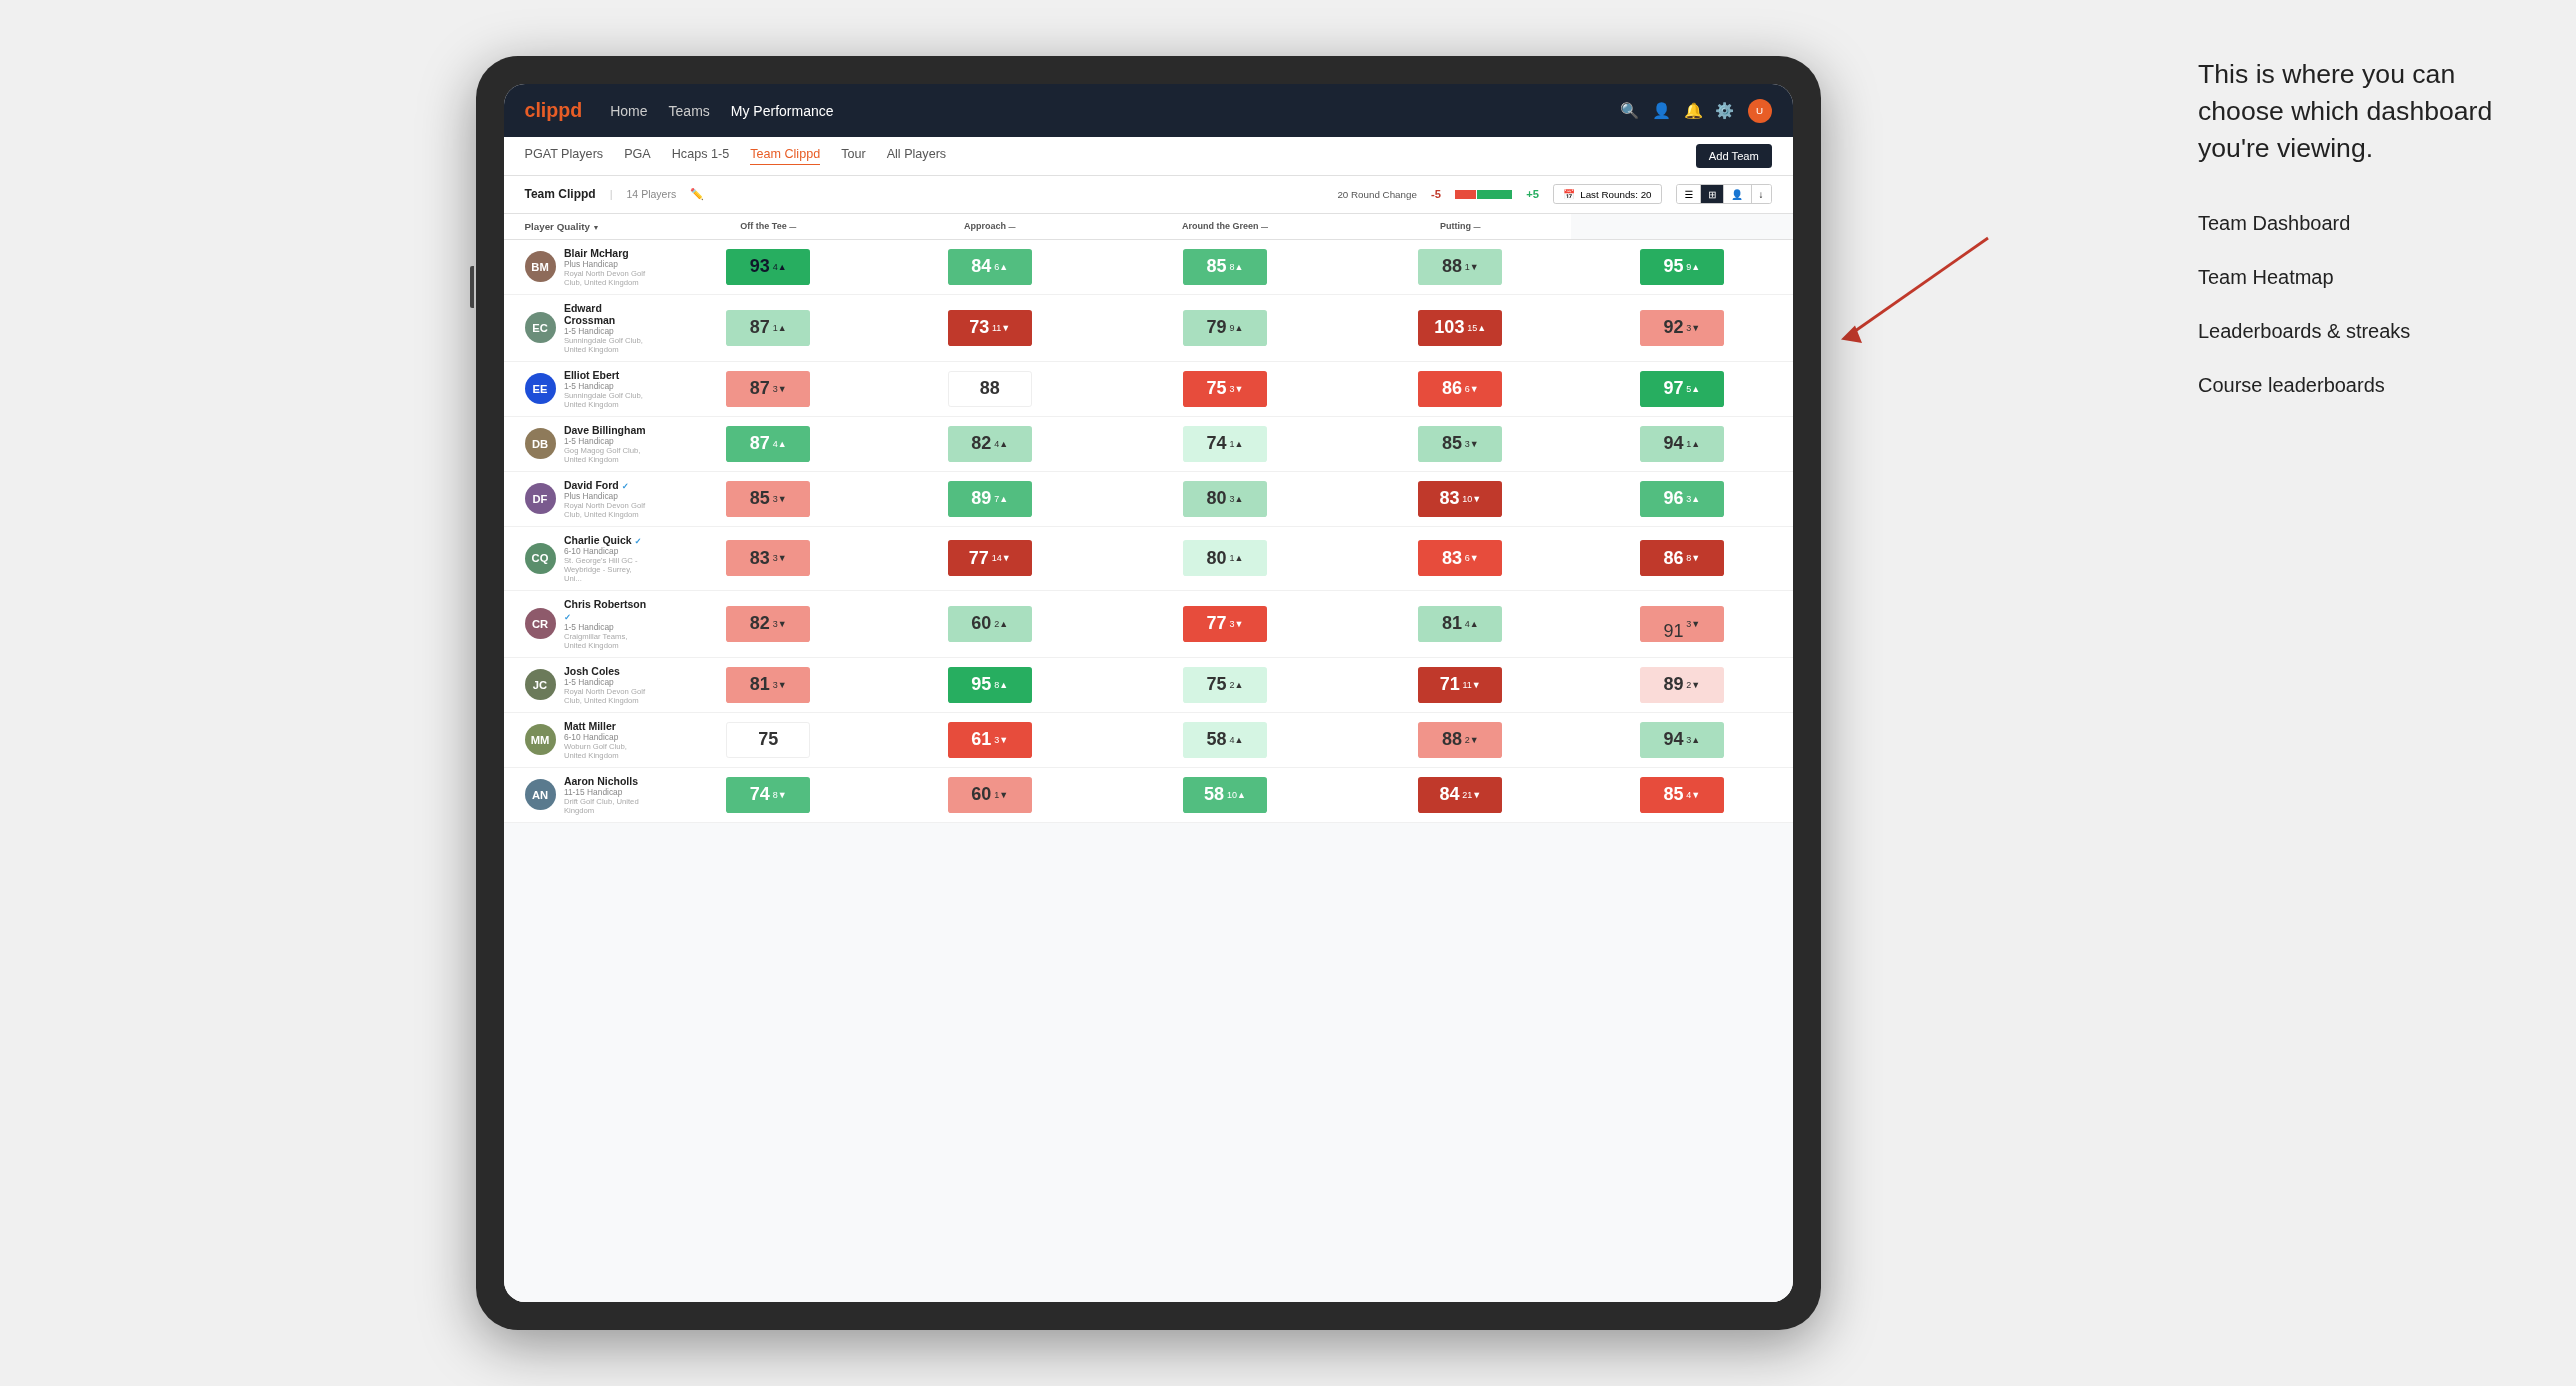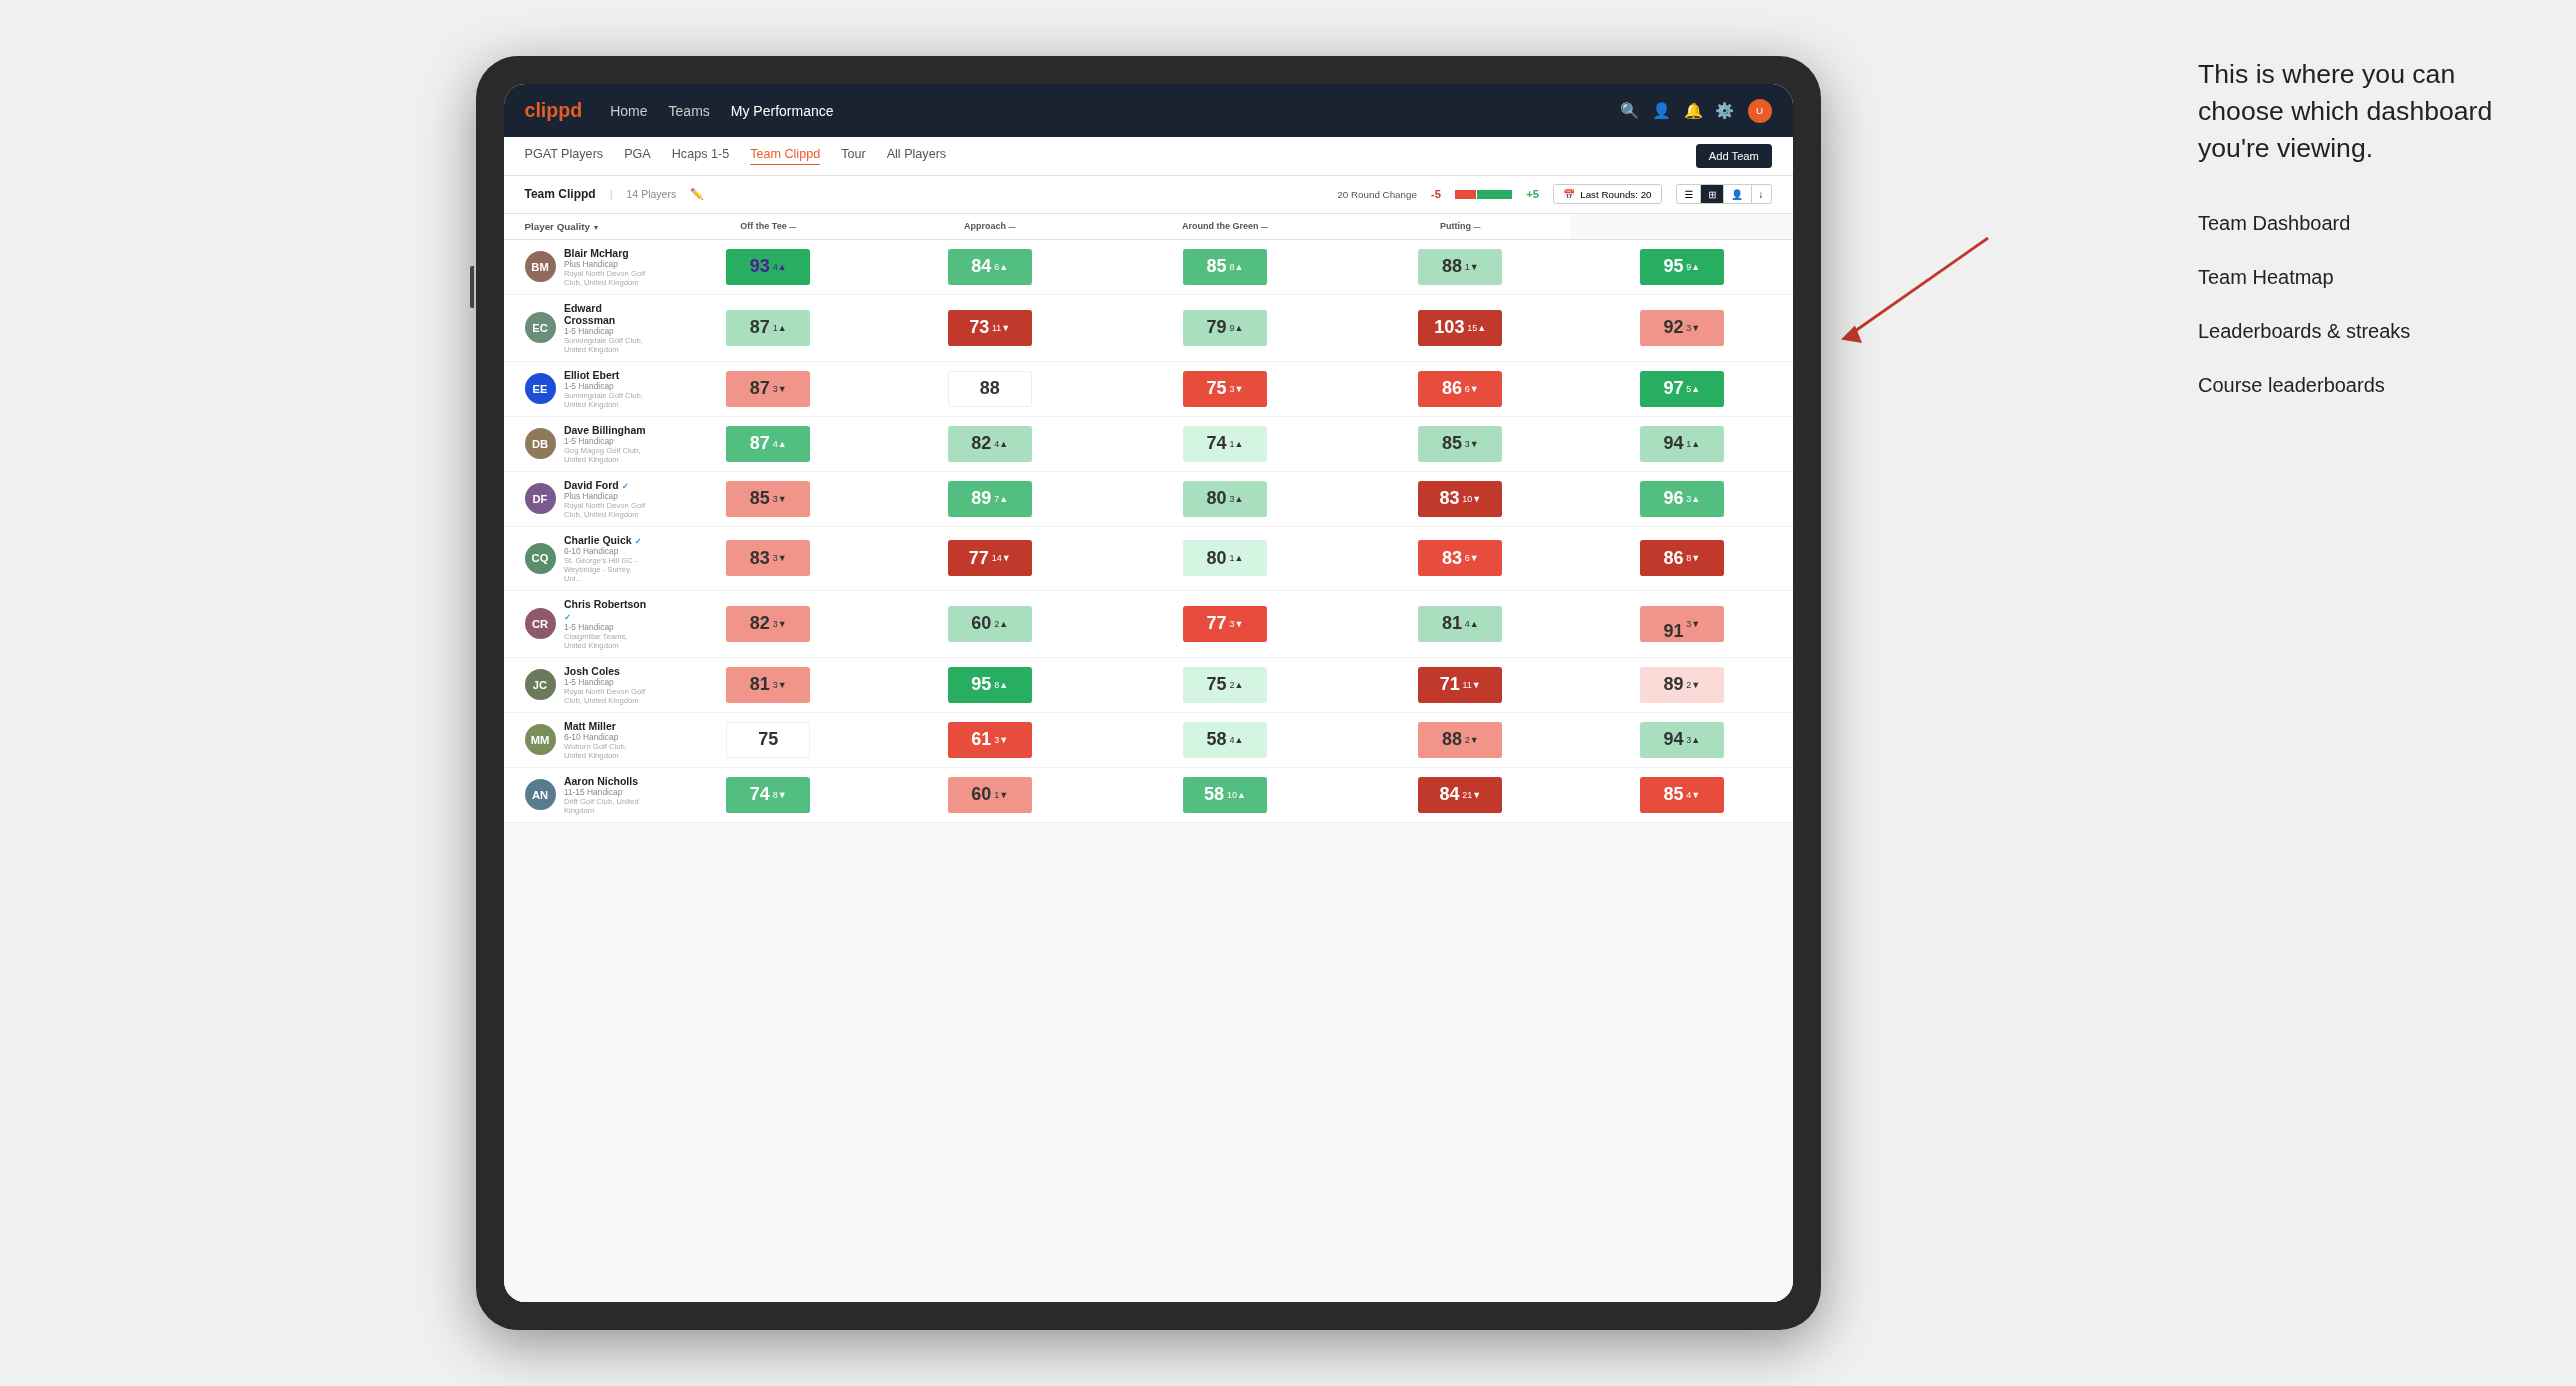--- a/index.html
+++ b/index.html
@@ -415,21 +415,21 @@
     <div class="player-cell">
       <div class="player-avatar" style="background:#8e6b5a;color:white;">BM</div>
       <div class="player-info">
         <div class="player-name">Blair McHarg</div>
         <div class="player-handicap">Plus Handicap</div>
         <div class="player-club">Royal North Devon Golf Club, United Kingdom</div>
       </div>
     </div>
   </td>
               <td class="score-cell">
-      <div class="score-box" style="background:#27ae60;color:#4c1d95;border:none;">
+      <div class="score-box" style="background:#27ae60;color:#0f172a;border:none;">
         <span style="font-size:18px;font-weight:700;">93</span>
         <span style="font-size:9px;font-weight:500;">4▲</span>
       </div>
     </td>
               <td class="score-cell">
       <div class="score-box" style="background:#52be80;color:#fff;border:none;">
         <span style="font-size:18px;font-weight:700;">84</span>
         <span style="font-size:9px;font-weight:500;">6▲</span>
       </div>
     </td>
@@ -692,21 +692,21 @@
       </div>
     </td>
               <td class="score-cell">
       <div class="score-box" style="background:#a9dfbf;color:#333;border:none;">
         <span style="font-size:18px;font-weight:700;">81</span>
         <span style="font-size:9px;font-weight:500;">4▲</span>
       </div>
     </td>
               <td class="score-cell">
       <div class="score-box" style="background:#f1948a;color:#333;border:none;">
-        <span style="font-size:18px;font-weight:700;margin-top:15px;">91</span>
+        <span style="font-size:18px;font-weight:400;margin-top:15px;">91</span>
         <span style="font-size:9px;font-weight:500;">3▼</span>
       </div>
     </td>
             </tr>
             <tr class="player-row">
               <td class="player-td">
     <div class="player-cell">
       <div class="player-avatar" style="background:#6b7a5a;color:white;">JC</div>
       <div class="player-info">
         <div class="player-name">Josh Coles</div>

